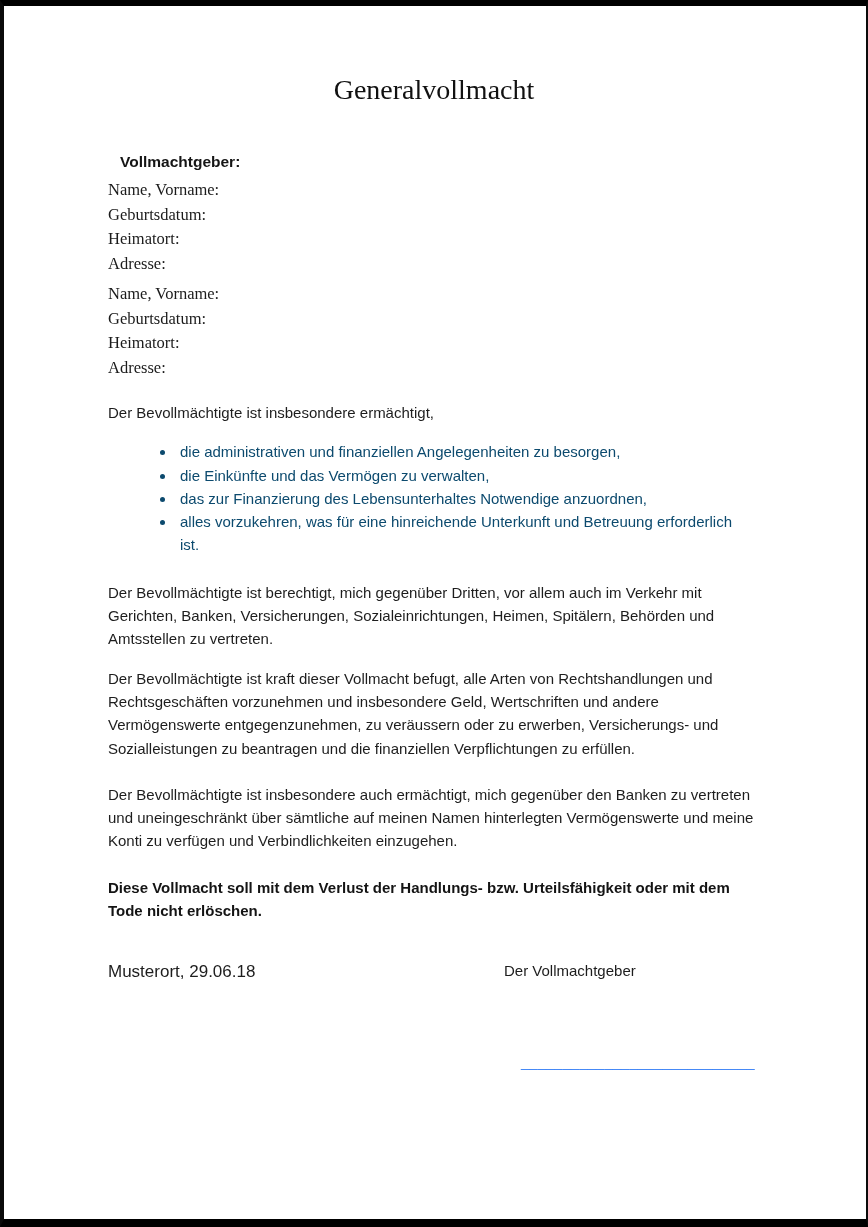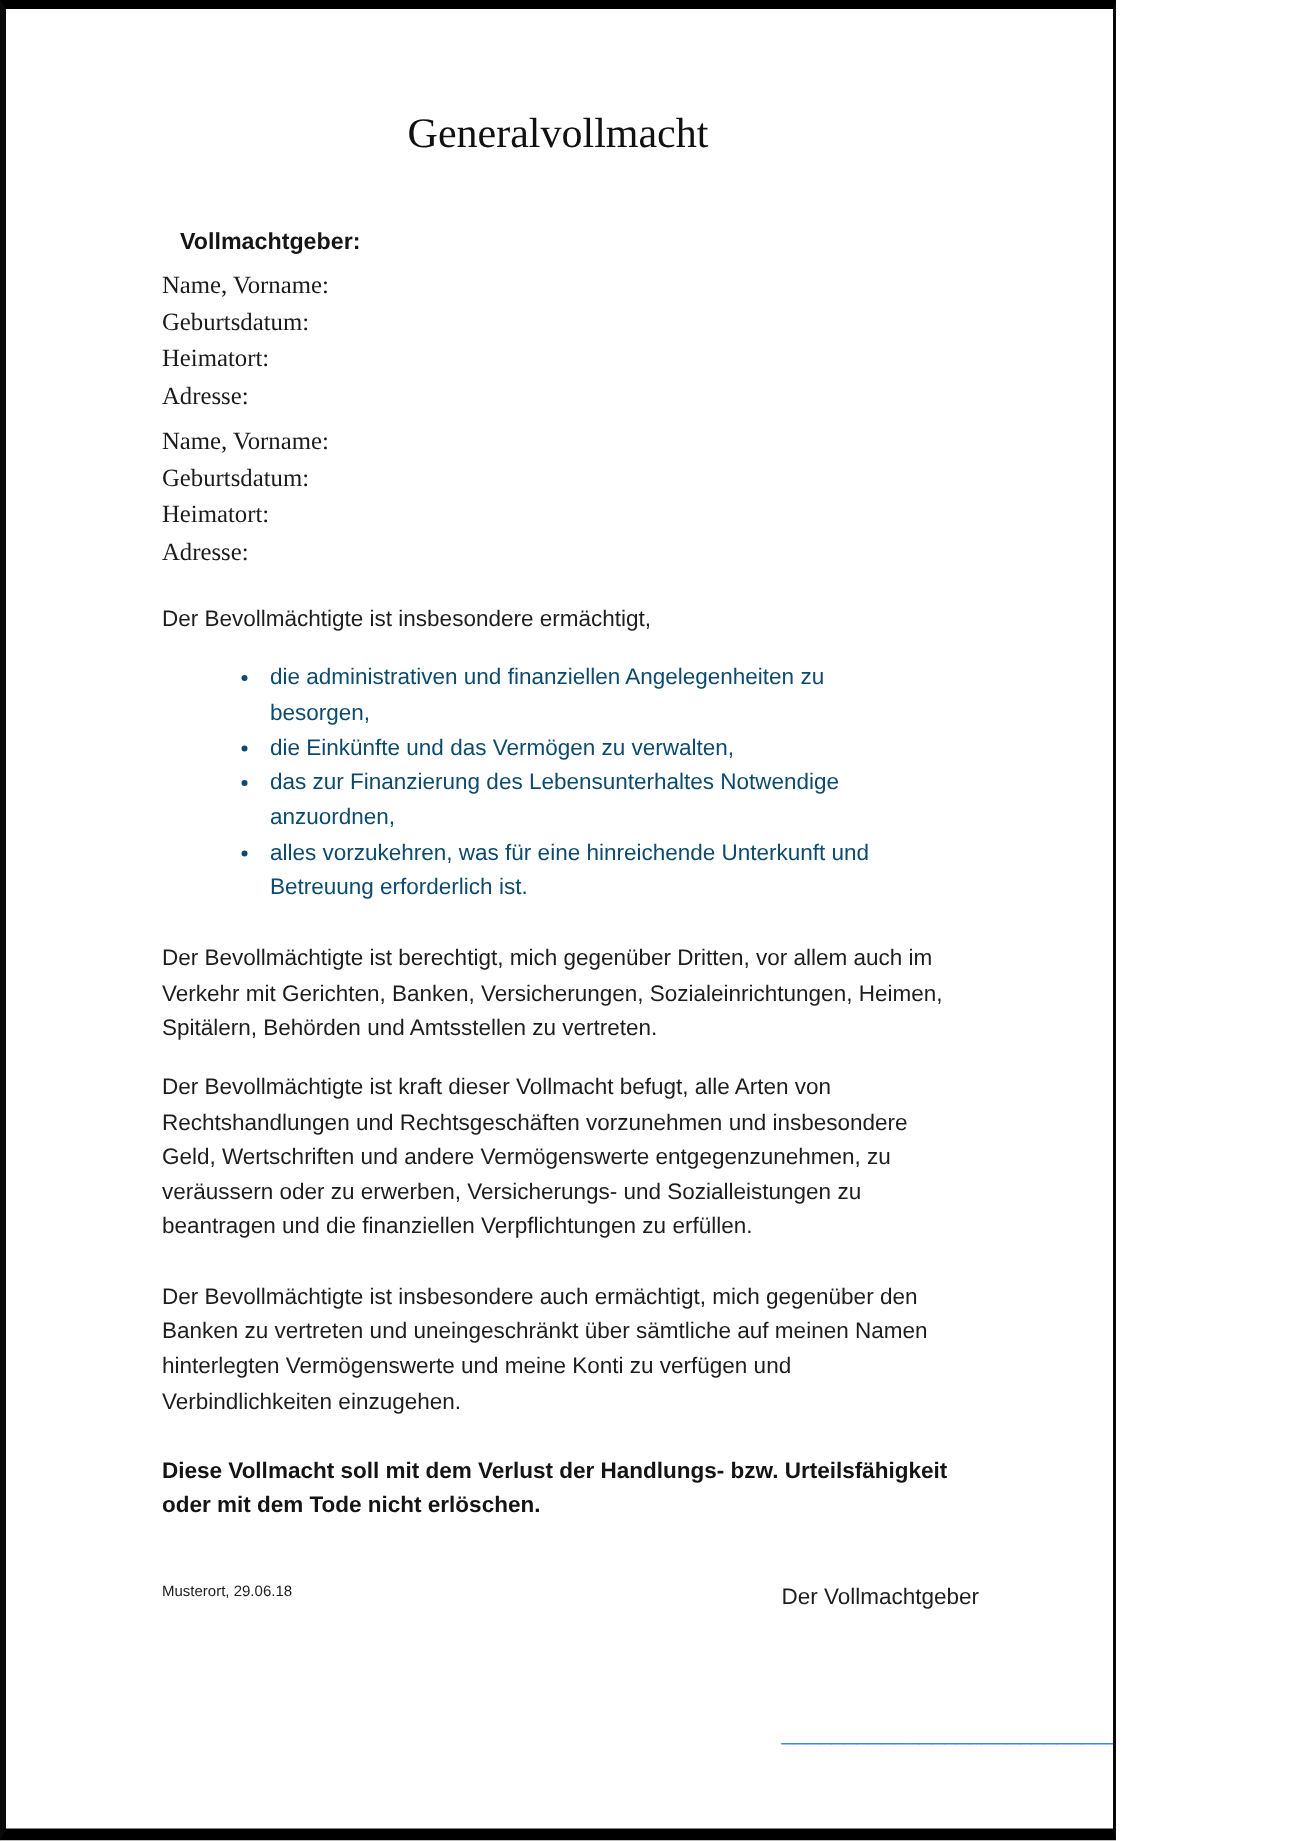--- a/index.html
+++ b/index.html
@@ -3,21 +3,21 @@
 <meta charset="utf-8">
 <title>Generalvollmacht</title>
 <style>
   html, body {
     margin: 0;
     padding: 0;
     background: #ffffff;
   }
   .page {
     position: relative;
-    width: 744px;
+    width: 868px;
     height: 1227px;
     box-sizing: border-box;
     background: #ffffff;
     border-top: 6px solid #000;
     border-bottom: 8px solid #000;
     border-left: 4px solid #0a0a0a;
     border-right: 2px solid #0a0a0a;
     overflow: hidden;
     color: #1b1b1b;
   }
@@ -87,28 +87,28 @@
   .footer-row {
     position: relative;
     margin-top: 40px;
     height: 23px;
   }
   .place-date {
     position: absolute;
     left: 0;
     top: 0;
     font-family: "Liberation Sans", "DejaVu Sans", sans-serif;
-    font-size: 10px;
+    font-size: 17px;
     color: #1d1d1d;
     white-space: nowrap;
     text-align: right;
   }
   .signer-label {
     position: absolute;
-    left: 413px;
+    left: 396px;
     top: 0;
     font-family: "Liberation Sans", "DejaVu Sans", sans-serif;
     font-size: 15px;
     color: #1d1d1d;
     white-space: nowrap;
   }
   .signature-line {
     margin-top: 68px;
     margin-left: 413px;
     font-family: "Liberation Sans", "DejaVu Sans", sans-serif;

